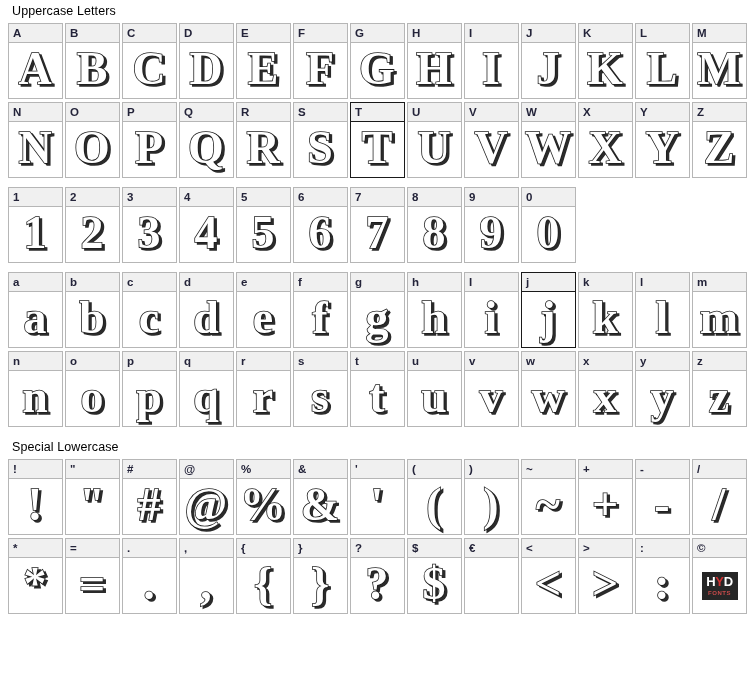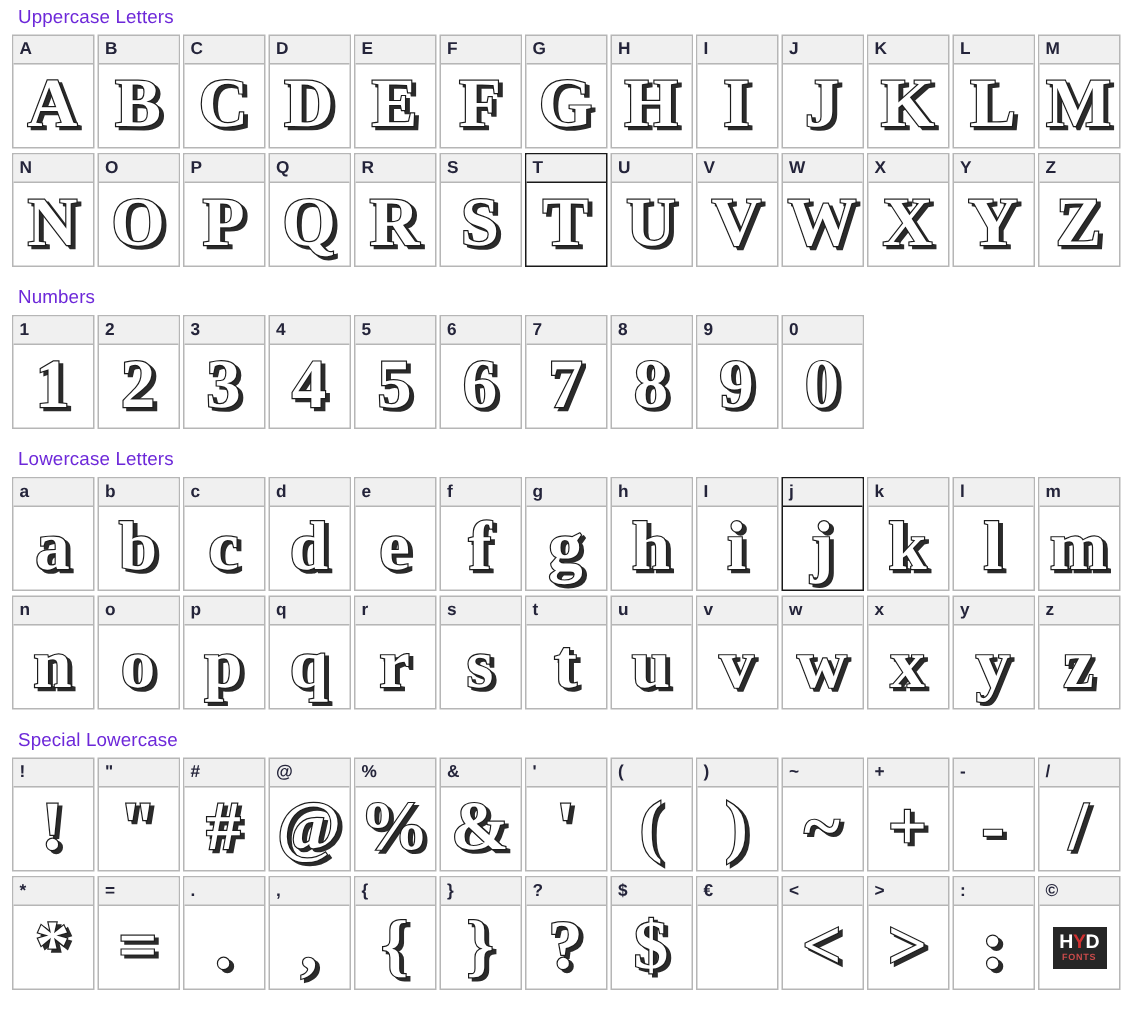--- a/index.html
+++ b/index.html
@@ -16,21 +16,21 @@
     overflow: hidden;
     position: relative;
   }
   .page {
     padding: 0 0 0 8px;
     box-sizing: border-box;
     width: 748px;
   }
   .section-title {
     font-size: 12.5px;
-    color: #6d28d9;
+    color: #000000;
     line-height: 14px;
     margin: 0;
     padding: 4px 0 5px 4px;
     font-family: "Liberation Sans", sans-serif;
     letter-spacing: 0.1px;
   }
   .section {
     margin-bottom: 0;
   }
   .grid-row {
@@ -366,21 +366,20 @@
             <svg class="glyph" width="53" height="55" viewBox="0 0 53 55">
               <text class="shadow" x="28.5" y="43" text-anchor="middle">Z</text>
               <text x="26" y="41" text-anchor="middle">Z</text>
             </svg>
           </div>
         </div>
       </div>
       <div class="spacer-sm"></div>
     </div>
     <div class="section">
-      <div class="section-title">Numbers</div>
       <div class="grid-row">
         <div class="cell">
           <div class="cell-head">1</div>
           <div class="cell-body">
             <svg class="glyph" width="53" height="55" viewBox="0 0 53 55">
               <text class="shadow" x="28.5" y="43" text-anchor="middle">1</text>
               <text x="26" y="41" text-anchor="middle">1</text>
             </svg>
           </div>
         </div>
@@ -462,21 +461,20 @@
             <svg class="glyph" width="53" height="55" viewBox="0 0 53 55">
               <text class="shadow" x="28.5" y="43" text-anchor="middle">0</text>
               <text x="26" y="41" text-anchor="middle">0</text>
             </svg>
           </div>
         </div>
       </div>
       <div class="spacer-sm"></div>
     </div>
     <div class="section">
-      <div class="section-title">Lowercase Letters</div>
       <div class="grid-row">
         <div class="cell">
           <div class="cell-head">a</div>
           <div class="cell-body">
             <svg class="glyph" width="53" height="55" viewBox="0 0 53 55">
               <text class="shadow" x="28.5" y="43" text-anchor="middle">a</text>
               <text x="26" y="41" text-anchor="middle">a</text>
             </svg>
           </div>
         </div>

